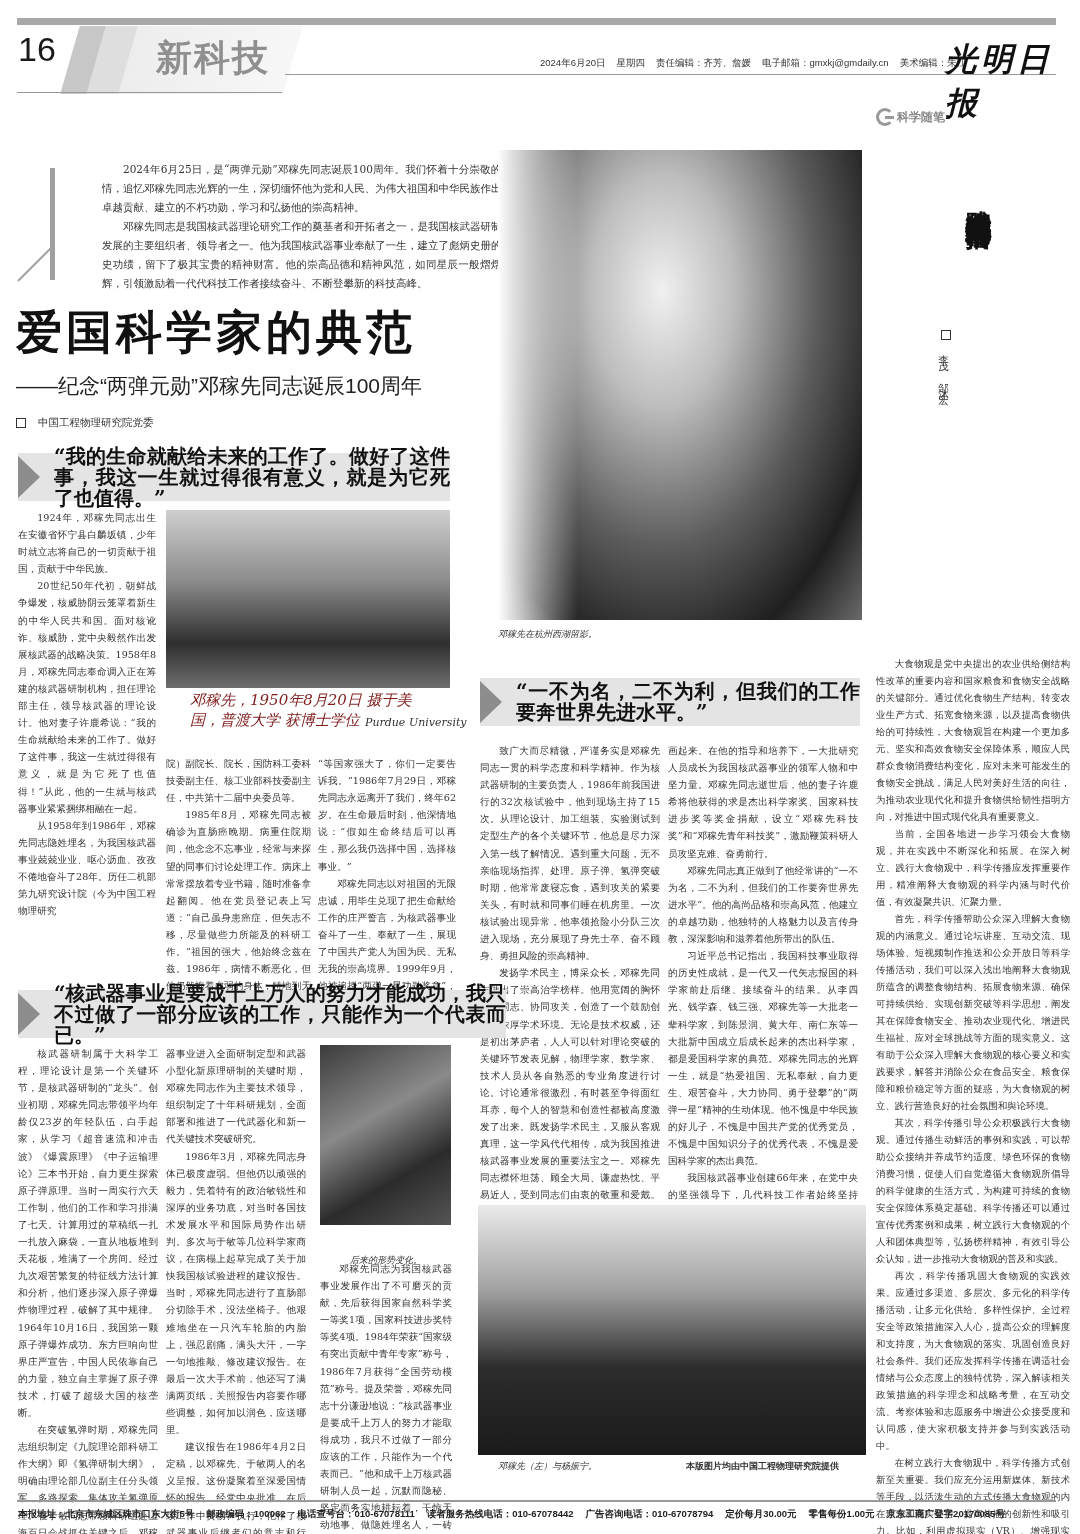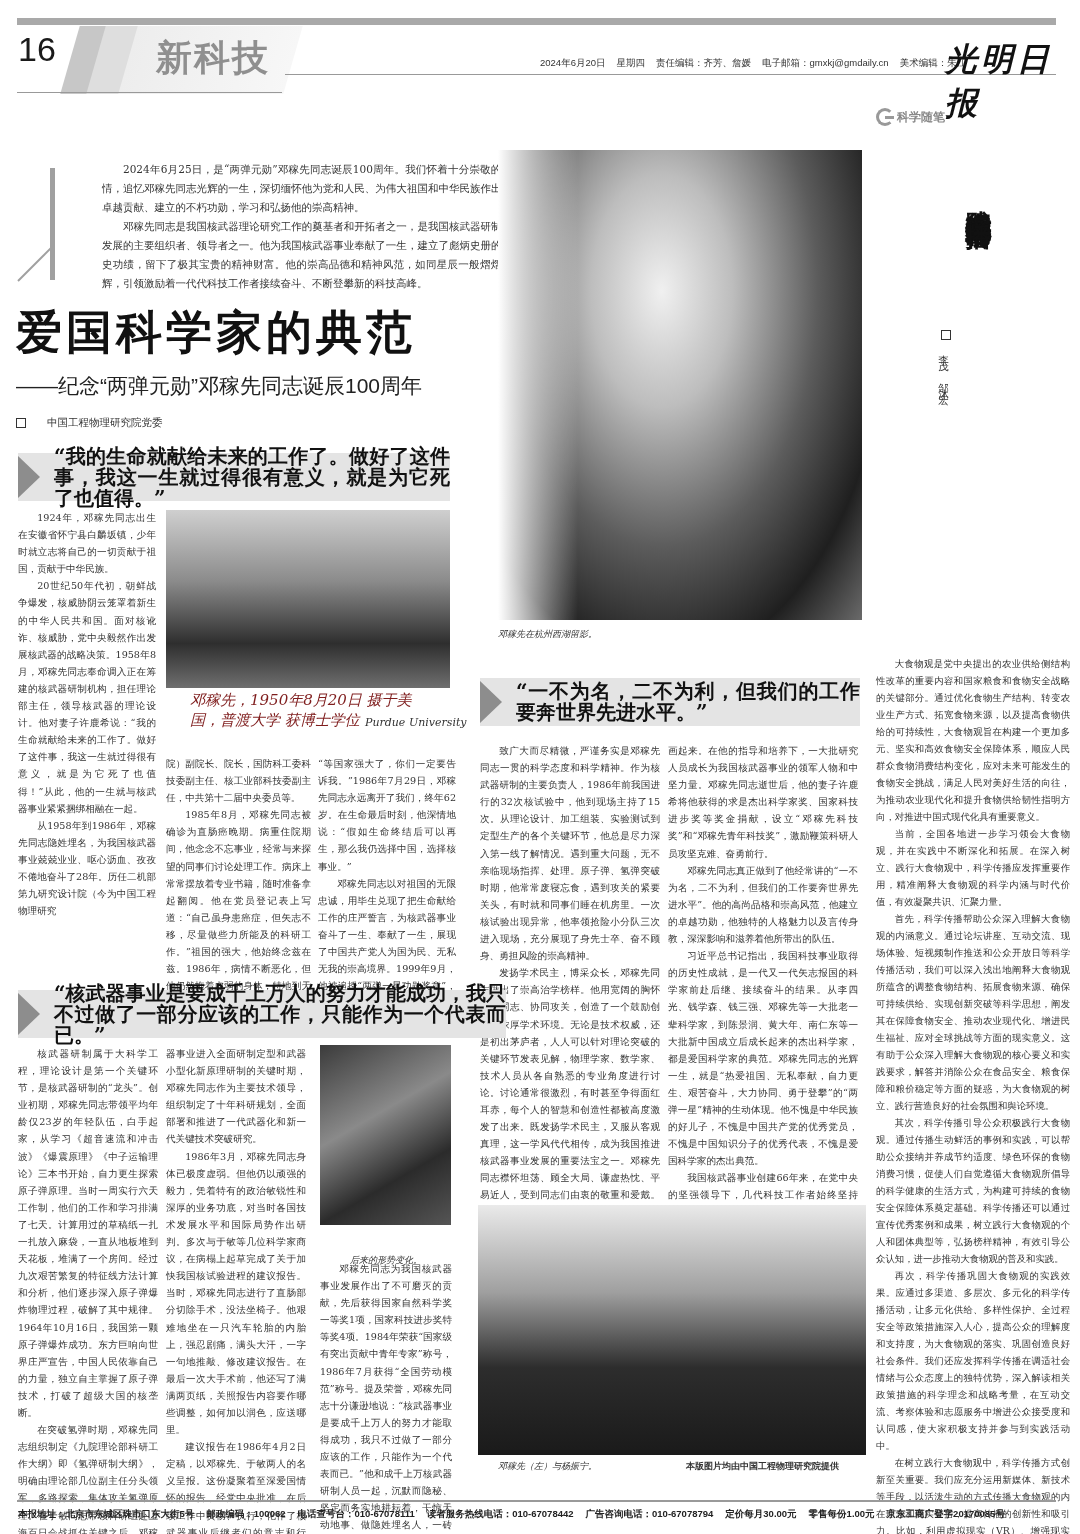--- a/index.html
+++ b/index.html
@@ -21,21 +21,21 @@
 
   
   .intro-bar { left: 50px; top: 168px; width: 5px; height: 112px; background: #a0a0a0; }
   .intro-diag { left: 18px; top: 280px; width: 50px; height: 2px; background: #a0a0a0; transform: rotate(-45deg); transform-origin: left; }
   .intro { left: 62px; top: 160px; width: 410px; font-size: 10.5px; line-height: 19px; color: #333; text-align: justify; margin-left: 40px; }
   .intro p { text-indent: 2em; }
 
   
   .main-title { left: 16px; top: 302px; font-size: 46px; font-weight: bold; color: #111; letter-spacing: 4px; }
   .subtitle { left: 16px; top: 372px; font-family: "Liberation Sans", sans-serif; font-size: 21px; color: #222; }
-  .byline { left: 16px; top: 416px; font-size: 10.5px; color: #333; display: flex; gap: 21px; align-items: center; }
+  .byline { left: 16px; top: 416px; font-size: 10.5px; color: #333; display: flex; gap: 12px; align-items: center; }
   .sq { display: inline-block; width: 10px; height: 10px; border: 1px solid #333; }
 
   
   .quote { background: #e4e4e4; display: flex; align-items: center; }
   .quote .arrow { width: 0; height: 0; border-top: 21px solid transparent; border-bottom: 21px solid transparent; border-left: 22px solid #8d8d8d; flex: none; }
   .quote .qtext { font-size: 20px; font-weight: bold; color: #111; line-height: 21px; padding-left: 14px; text-align: justify; }
   .q1 { left: 18px; top: 453px; width: 432px; height: 48px; }
   .q2 { left: 18px; top: 990px; width: 488px; height: 48px; }
   .q3 { left: 480px; top: 678px; width: 380px; height: 48px; }
 

